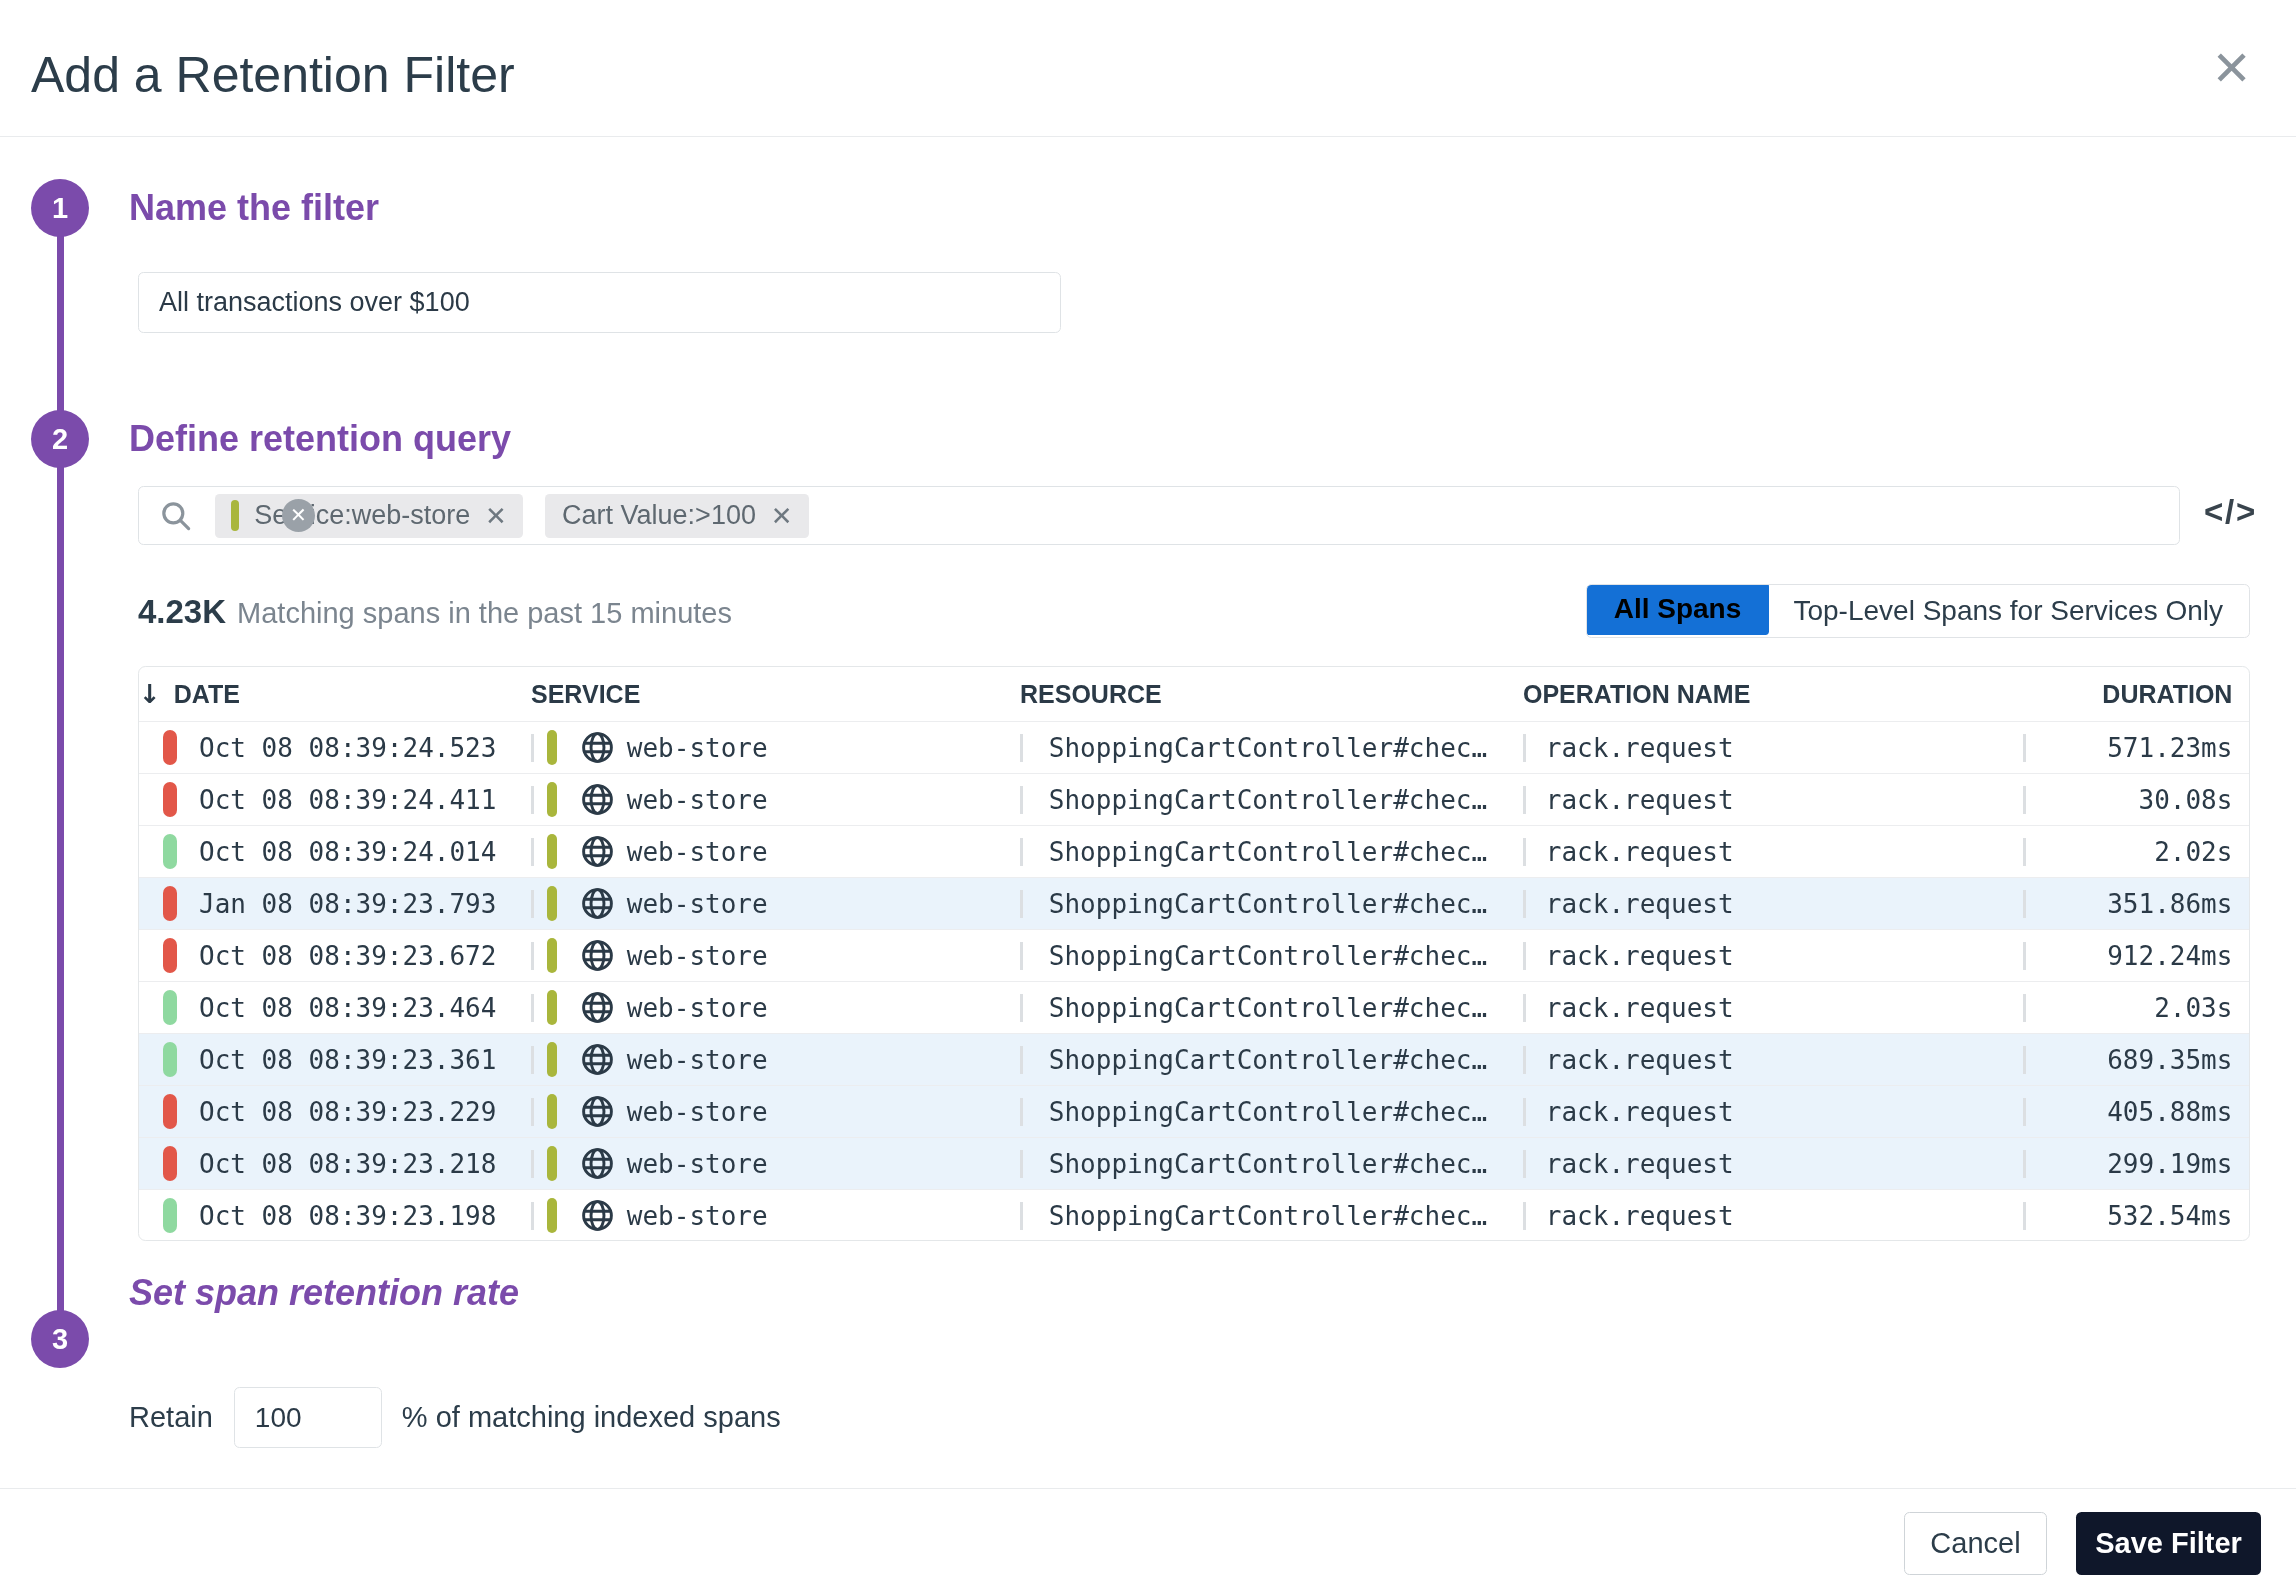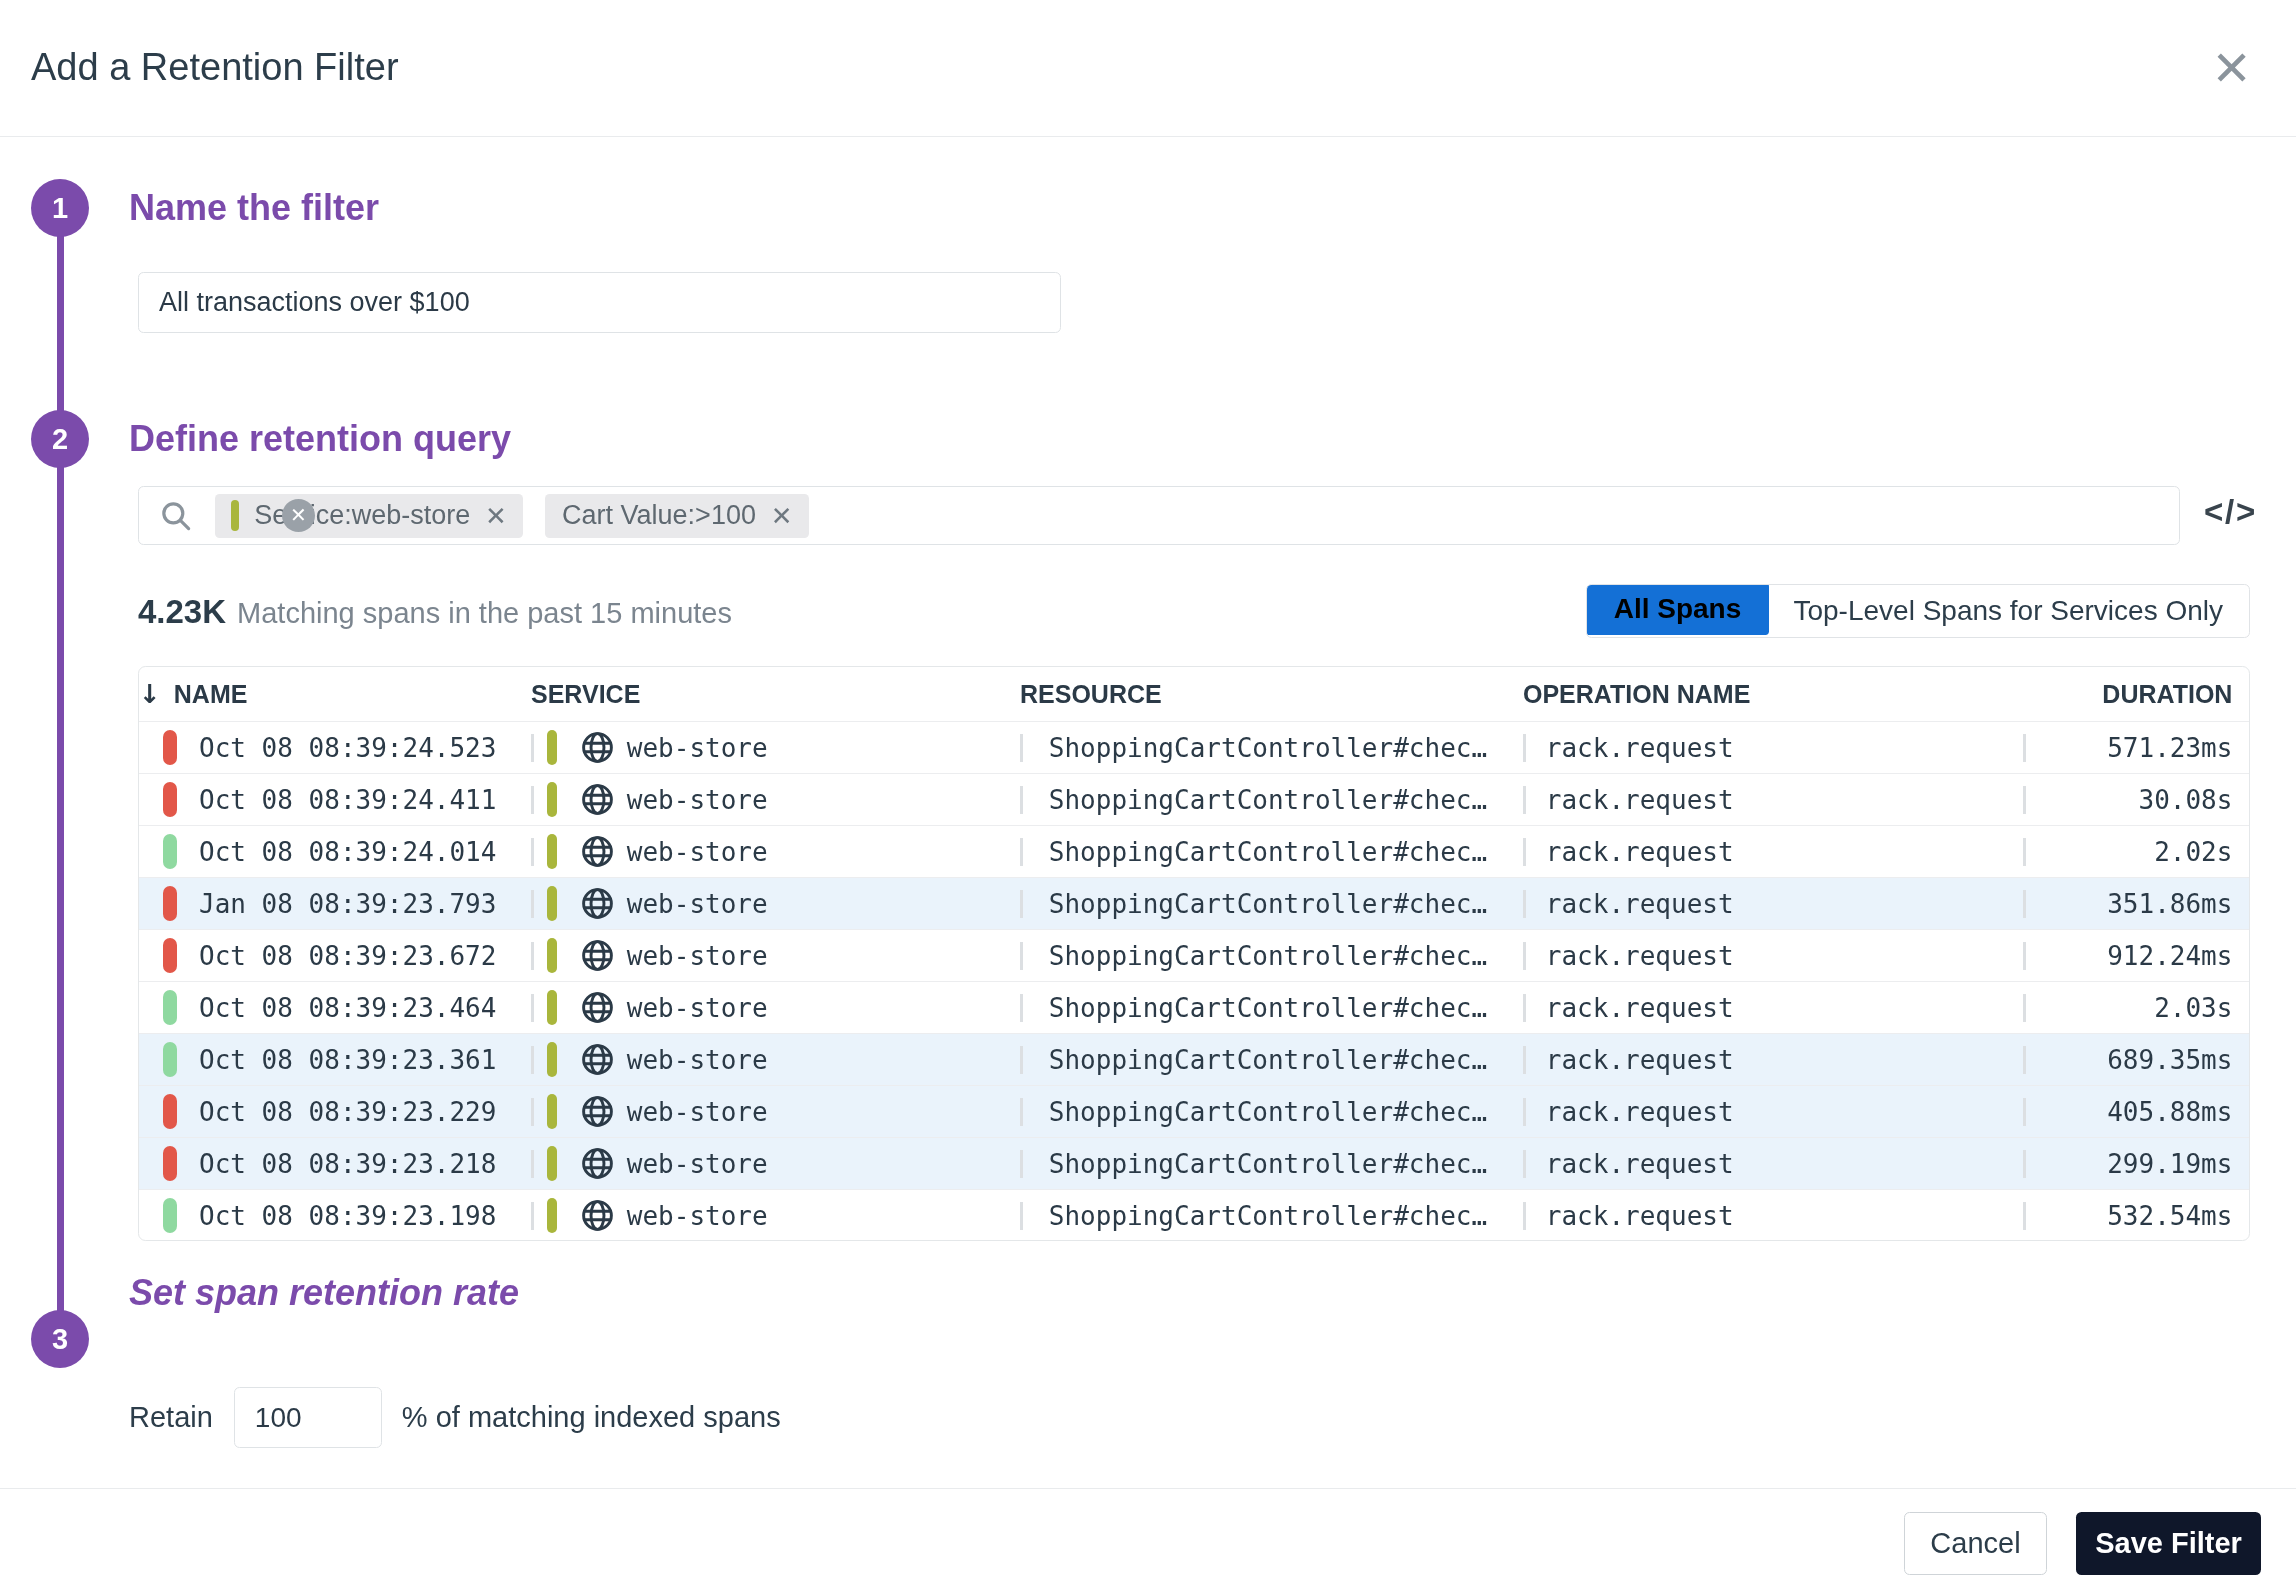--- a/index.html
+++ b/index.html
@@ -5,21 +5,21 @@
   * { box-sizing: border-box; margin: 0; padding: 0; }
   html,body { background:#fff; }
   body {
     width:2296px; height:1589px; position:relative;
     font-family:"Liberation Sans", sans-serif; color:#2b3a47;
     overflow:hidden;
   }
   
   .modal-header { position:absolute; left:0; top:0; width:2296px; height:137px;
     border-bottom:1.8px solid #e9ebed; }
-  .modal-title { position:absolute; left:31px; top:46px; font-size:38px; color:#2c3d4a; }
+  .modal-title { position:absolute; left:31px; top:46px; font-size:50px; color:#2c3d4a; }
   .close-btn { position:absolute; right:35px; top:39px; width:59px; height:59px;
     font-size:48px; line-height:59px; text-align:center; color:#8b949c; cursor:pointer;
     font-family:"DejaVu Sans", sans-serif; }
   
   .rail-line { position:absolute; left:57px; top:231px; width:6.5px; height:1085px; background:#7b4bab; }
   .step-circle { position:absolute; left:31px; width:58px; height:58px; border-radius:50%;
     background:#7b4bab; color:#fff; font-size:29px; font-weight:bold;
     display:flex; align-items:center; justify-content:center; }
   .c1 { top:179px; } .c2 { top:410px; } .c3 { top:1310px; }
   .step-heading { position:absolute; left:129px; font-size:36px; font-weight:bold; color:#7b4bab; }
@@ -134,21 +134,21 @@
 </div>
 <div class="span-toggle">
   <div class="seg active">All Spans</div>
   <div class="seg inactive">Top-Level Spans for Services Only</div>
 </div>
 
 <div class="spans-table">
   <div class="tgrid thead">
     <div class="cell th-date">
       <span class="sort-arrow">↓</span>
-      <span>NAME</span>
+      <span>DATE</span>
     </div>
     <div class="cell th-service">SERVICE</div>
     <div class="cell th-resource">RESOURCE</div>
     <div class="cell th-operation">OPERATION NAME</div>
     <div class="cell th-duration">DURATION</div>
   </div>
   <div>
       <div class="tgrid trow">
     <div class="cell cell-date">
       <span class="status-pill red"></span>

